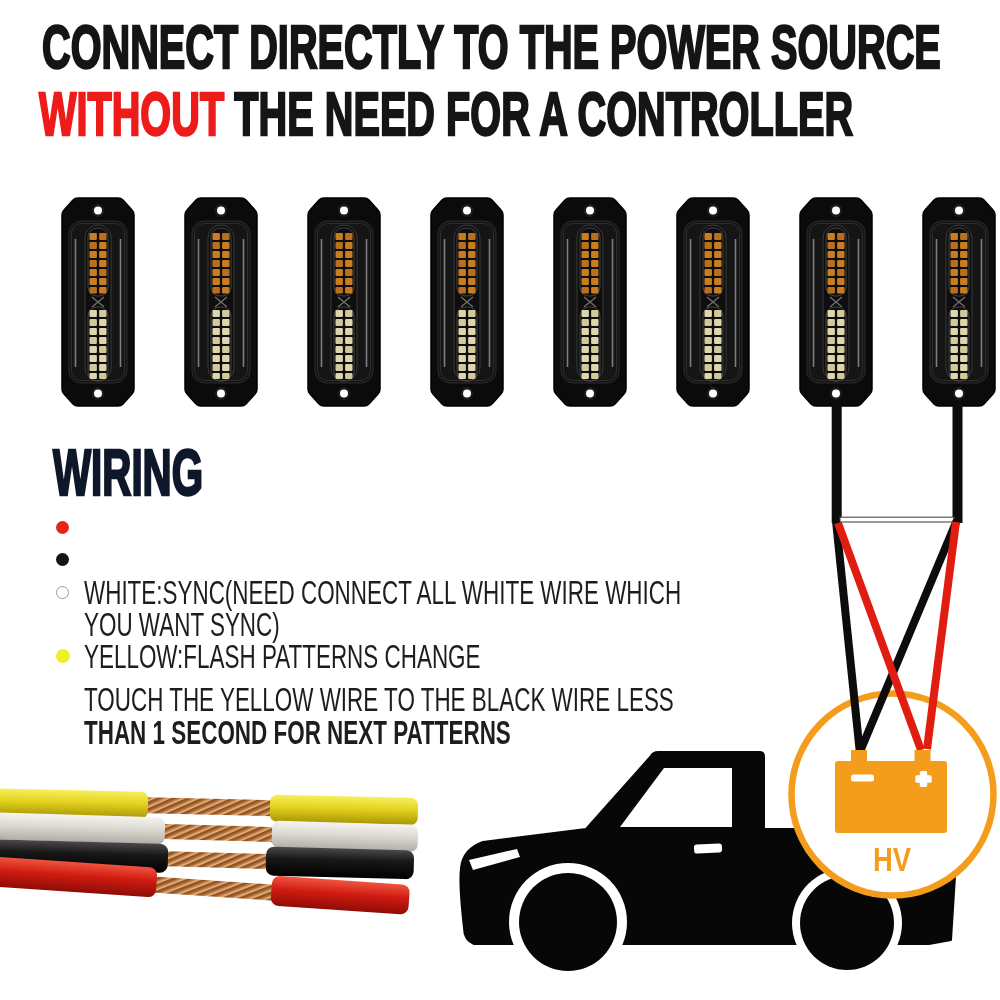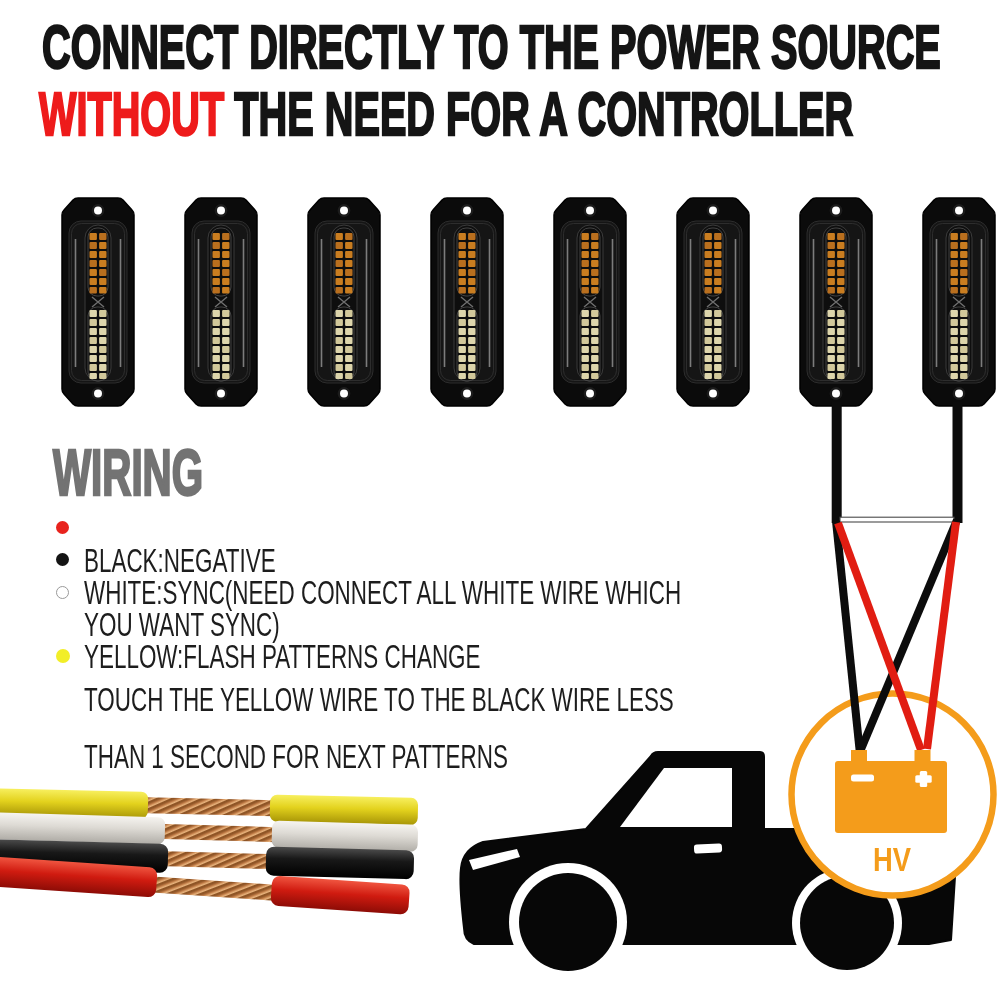--- a/index.html
+++ b/index.html
@@ -11,21 +11,21 @@
   .cond{display:inline-block;transform-origin:0 50%;white-space:pre;line-height:1;}
   .title-line{position:absolute;font-weight:700;color:#151515;line-height:1;}
   .title-line .cond{-webkit-text-stroke-width:2.4px;}
   #title-line1{left:42px;top:16px;font-size:62px;}
   #title-line1 .cond{transform:scaleX(0.64);}
   #title-line2{left:39px;top:83px;font-size:62px;}
   #title-line2 .cond{transform:scaleX(0.64);}
   .hl{color:#ee1b1b;}
   .after-hl{margin-left:16px;color:#151515;}
 
-  #wiring-heading{position:absolute;left:53px;top:441px;font-size:64px;font-weight:700;color:#737373;line-height:1;}
+  #wiring-heading{position:absolute;left:53px;top:441px;font-size:64px;font-weight:700;color:#0f172a;line-height:1;}
   #wiring-heading .cond{transform:scaleX(0.63);-webkit-text-stroke-width:2.6px;}
 
   .wline{position:absolute;left:84px;font-size:33px;line-height:33px;color:#1d1d1d;font-weight:400;}
   .wline .cond{transform:scaleX(0.68);}
   .bullet{position:absolute;left:56px;width:13px;height:13px;border-radius:50%;}
   #bullet-white{width:11px;height:11px;background:#ffffff;border:1.6px solid #9a9a9a;}
   #bullet-yellow{width:14px;height:14px;}
 </style>
 </head>
 <body>
@@ -189,26 +189,24 @@
 
   <div id="wiring-heading">
     <span class="cond">WIRING</span>
   </div>
 
   <div class="bullet" id="bullet-red" style="top: 521px; background-color: rgb(232, 35, 29);"></div>
   <div class="bullet" id="bullet-black" style="top: 553px; background-color: rgb(20, 20, 20);"></div>
   <div class="bullet" id="bullet-white" style="top:586px;"></div>
   <div class="bullet" id="bullet-yellow" style="top: 649px; background-color: rgb(242, 238, 40);"></div>
 
-  <div class="wline" style="top:544px;">
-    <span class="cond">BLACK:NEGATIVE</span></div>
   <div class="wline" style="top:576px;text-align:center;">
     <span class="cond">WHITE:SYNC(NEED CONNECT ALL WHITE WIRE WHICH</span></div>
   <div class="wline" style="top:608px;">
     <span class="cond">YOU WANT SYNC)</span></div>
   <div class="wline" style="top:640px;">
     <span class="cond">YELLOW:FLASH PATTERNS CHANGE</span></div>
   <div class="wline" style="top:672px;margin-top:11px;">
     <span class="cond">TOUCH THE YELLOW WIRE TO THE BLACK WIRE LESS</span></div>
-  <div class="wline" style="top:740px;">
+  <div class="wline" style="top:716px;font-weight:bold;">
     <span class="cond">THAN 1 SECOND FOR NEXT PATTERNS</span></div>
 
 </div>
 
 </body></html>

